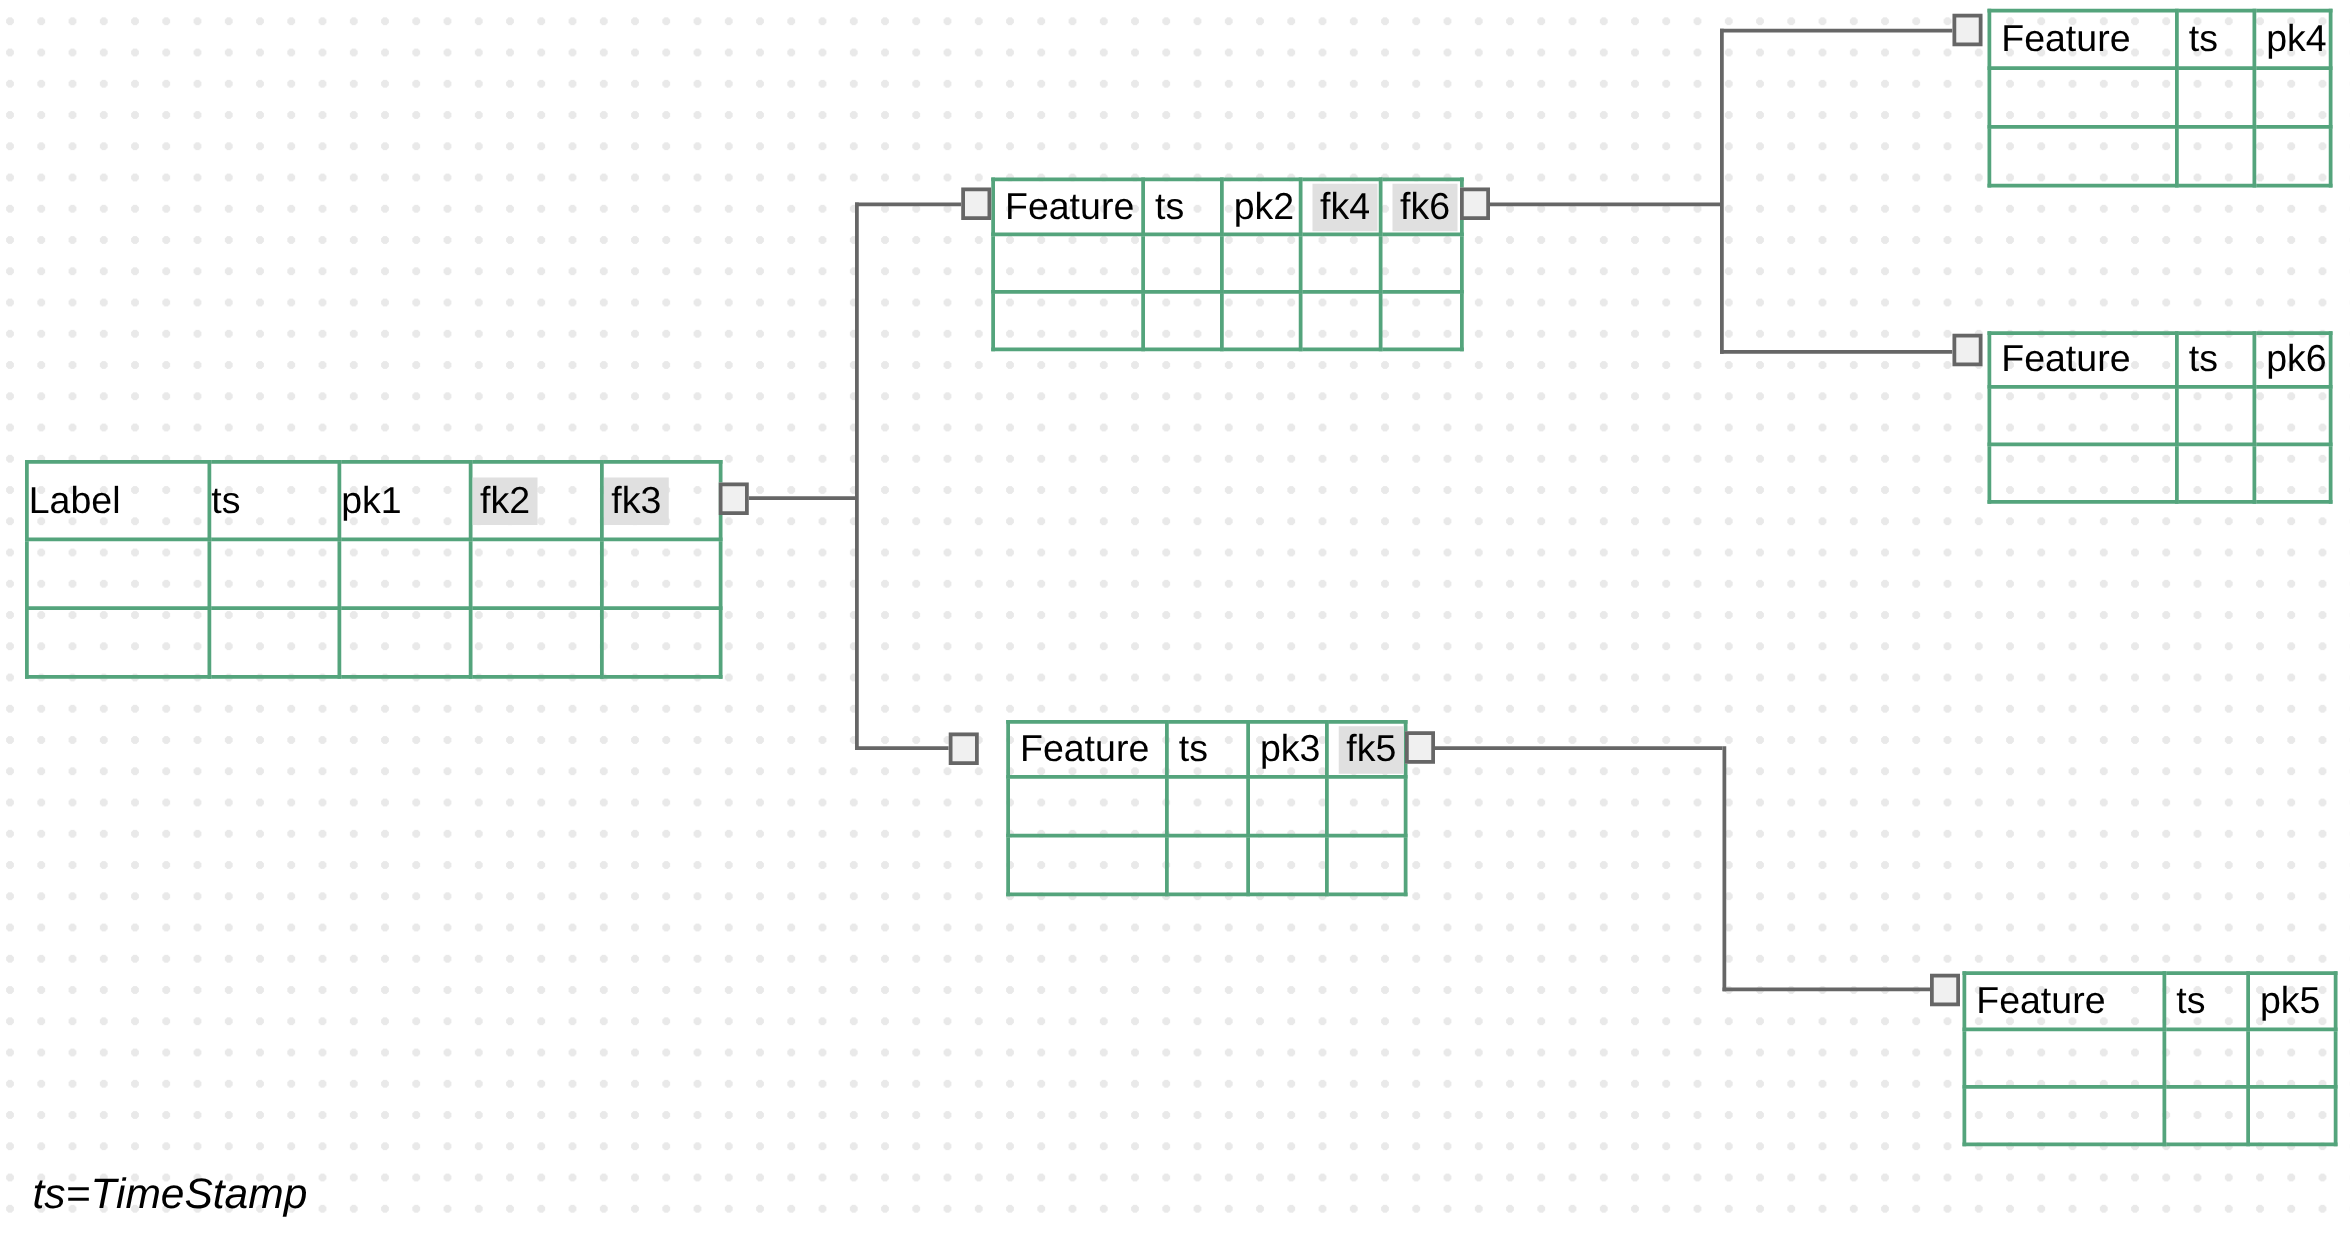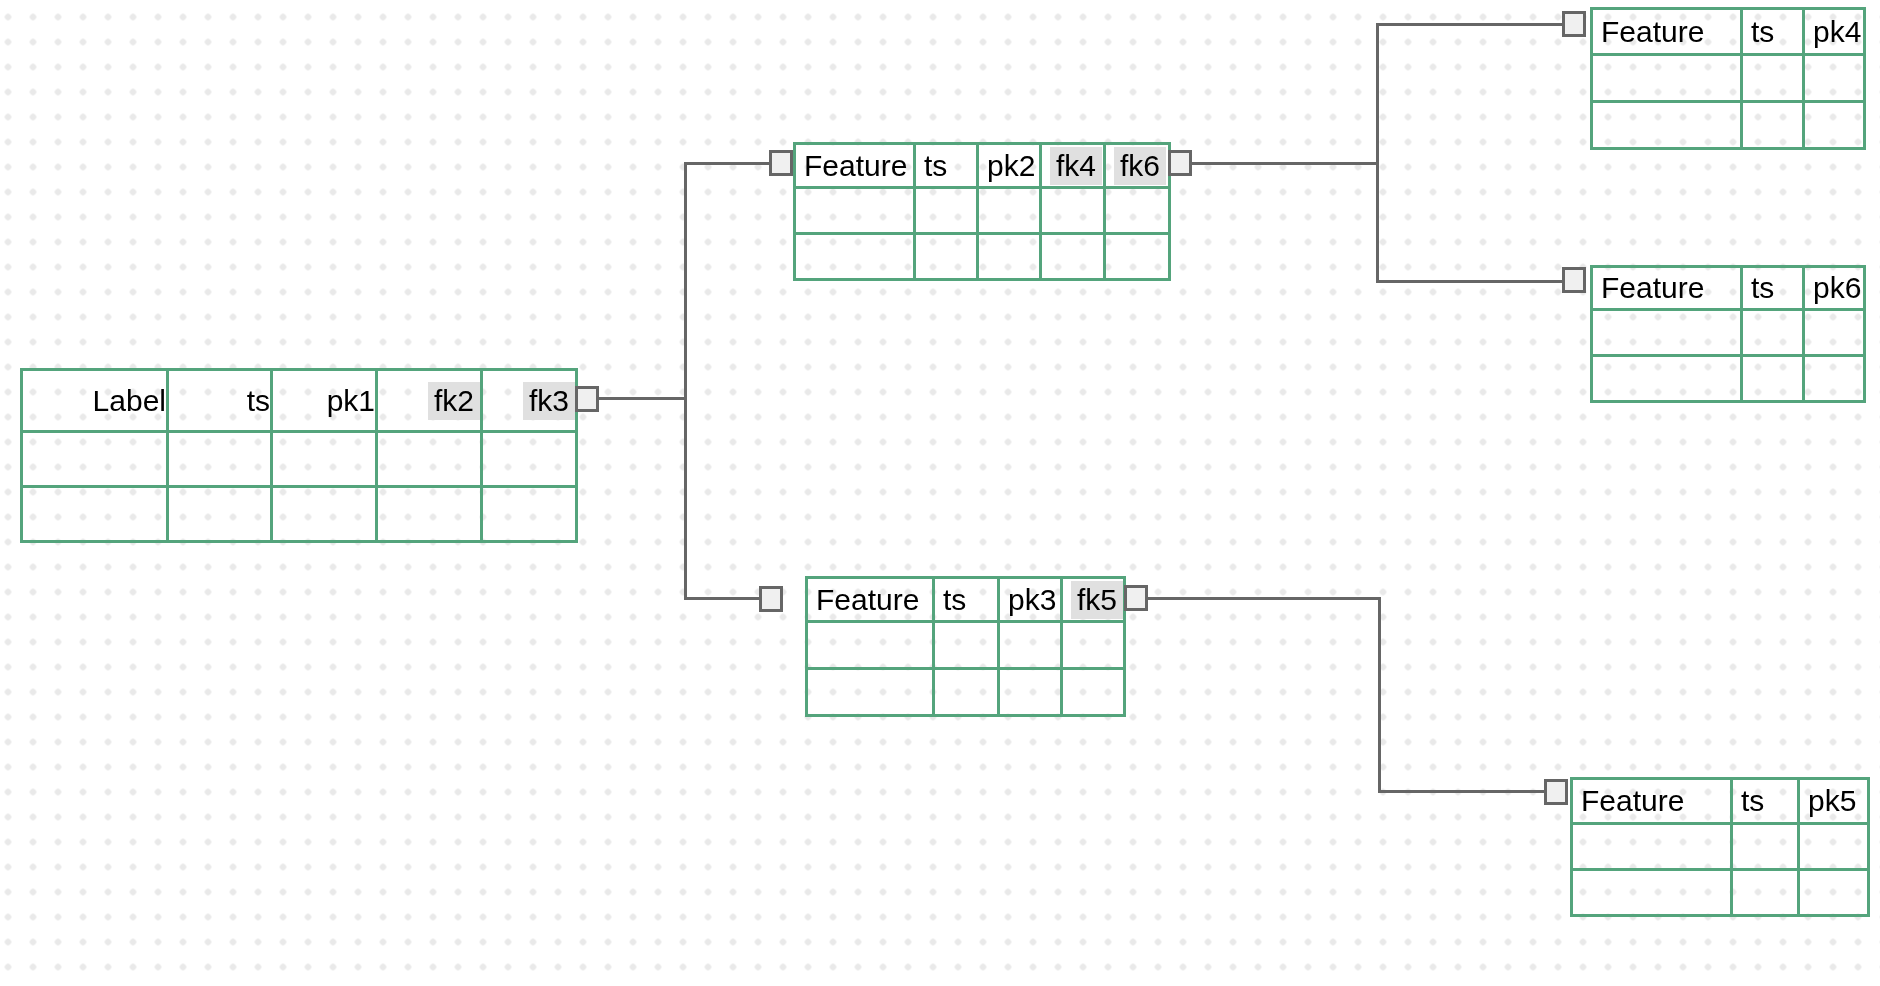--- a/index.html
+++ b/index.html
@@ -15,21 +15,21 @@
   }
   .entity{position:absolute;z-index:3;}
   table.tbl{border-collapse:collapse;table-layout:fixed;background:transparent;}
   table.tbl td{
     border:3px solid #54a47c;
     font-size:30px;color:#000;
     vertical-align:middle;
     overflow:hidden;white-space:nowrap;
     padding:0;
   }
-  table.tbl td.c{text-align:right;}
+  table.tbl td.c{text-align:left;}
   table.tbl td.l{text-align:left;padding-left:8px;}
   .hl{background:#e0e0e0;padding:2px 6px;display:inline-block;}
   
   .t1 tr.hdr{height:62px}.t1 tr.r{height:55px}
   .t2 tr.hdr{height:44px}.t2 tr.r{height:46px}
   .t3 tr.hdr{height:44px}.t3 tr.r{height:47px}
   .t4 tr.hdr{height:46px}.t4 tr.r{height:47px}
   .t5 tr.hdr{height:43px}.t5 tr.r{height:46px}
   .t6 tr.hdr{height:45px}.t6 tr.r{height:46px}
   
@@ -253,14 +253,15 @@
             <td></td>
             <td></td>
             <td></td>
           </tr>
     </tbody>
       </table>
   </div>
 
   <div class="caption">
   </div>
+  <div class="legend">ts=TimeStamp</div>
 
 </div>
 
 </body></html>

